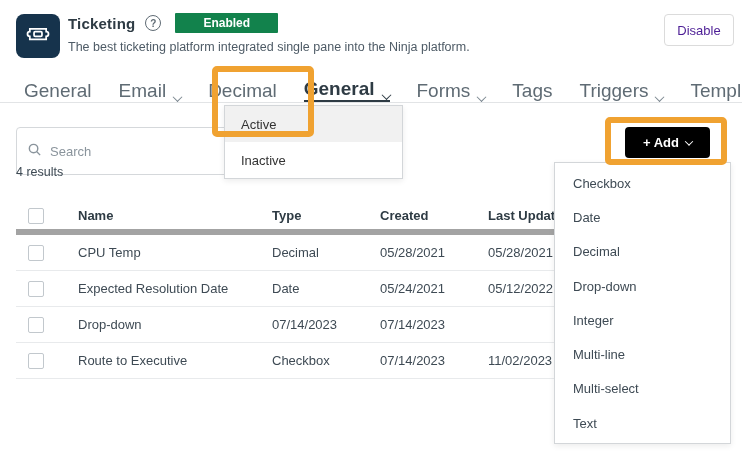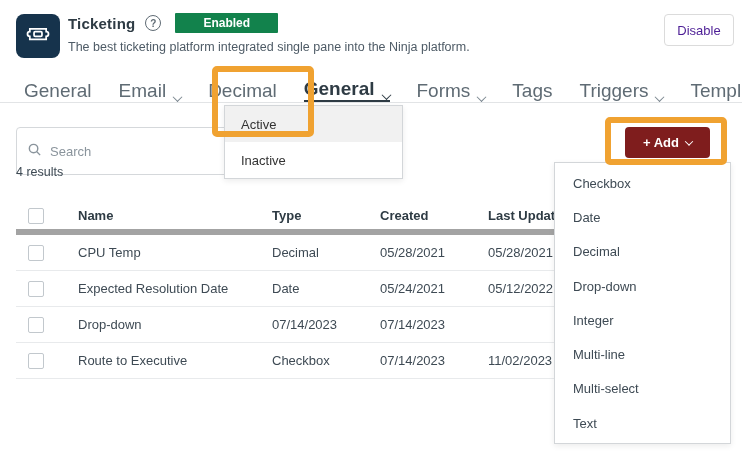--- a/index.html
+++ b/index.html
@@ -29,21 +29,21 @@
   .chev { width:7px; height:7px; border-right:1.6px solid #7A868F; border-bottom:1.6px solid #7A868F;
     transform:rotate(45deg) translate(-1px,-1px); display:inline-block; }
   .tab.active .chev { border-color:#2E3B44; }
 
   
   .search-box { position:absolute; left:16px; top:127px; width:304px; height:48px;
     border:1px solid #D5D8DB; border-radius:4px; background:#fff; display:flex; align-items:center; padding:0 10px; gap:8px; }
   .search-box input { border:none; outline:none; flex:1; font-size:13px; color:#3E4A54; font-family:inherit; background:transparent; }
   .search-box input::placeholder { color:#8A949C; }
   .add-btn { position:absolute; left:625px; top:127px; width:85px; height:31px;
-    background:#7f1d1d; border:none; border-radius:4px; color:#fff; font-size:13px; font-weight:bold;
+    background:#000000; border:none; border-radius:4px; color:#fff; font-size:13px; font-weight:bold;
     display:flex; align-items:center; justify-content:center; gap:7px; cursor:pointer; font-family:inherit; }
   .add-btn .chev { border-color:#fff; width:6px; height:6px; }
   .results { position:absolute; left:16px; top:165px; font-size:12.5px; color:#3E4A54; }
 
   
   .table { position:absolute; left:16px; top:202px; width:710px; z-index:1; }
   .trow { display:grid; grid-template-columns:16px 34px 194px 108px 108px 1fr;
     align-items:center; height:36px; padding-left:12px; border-bottom:1px solid #E8EAEC; }
   .trow.thead { border-bottom:6px solid #a3a3a3; height:33px; }
   .trow.thead .cell { font-weight:bold; color:#2E3B44; }

